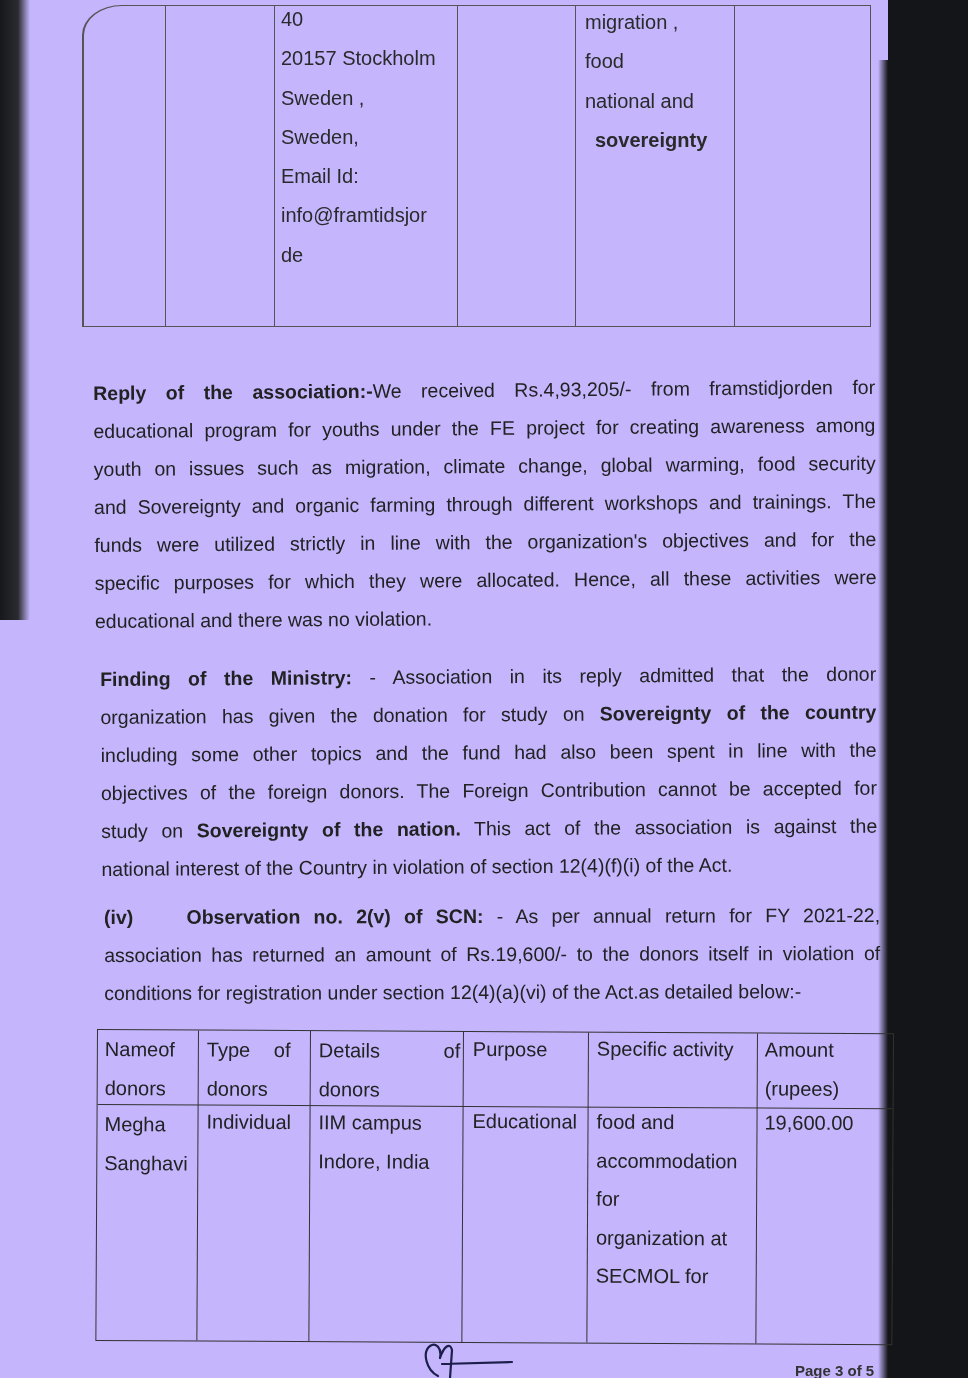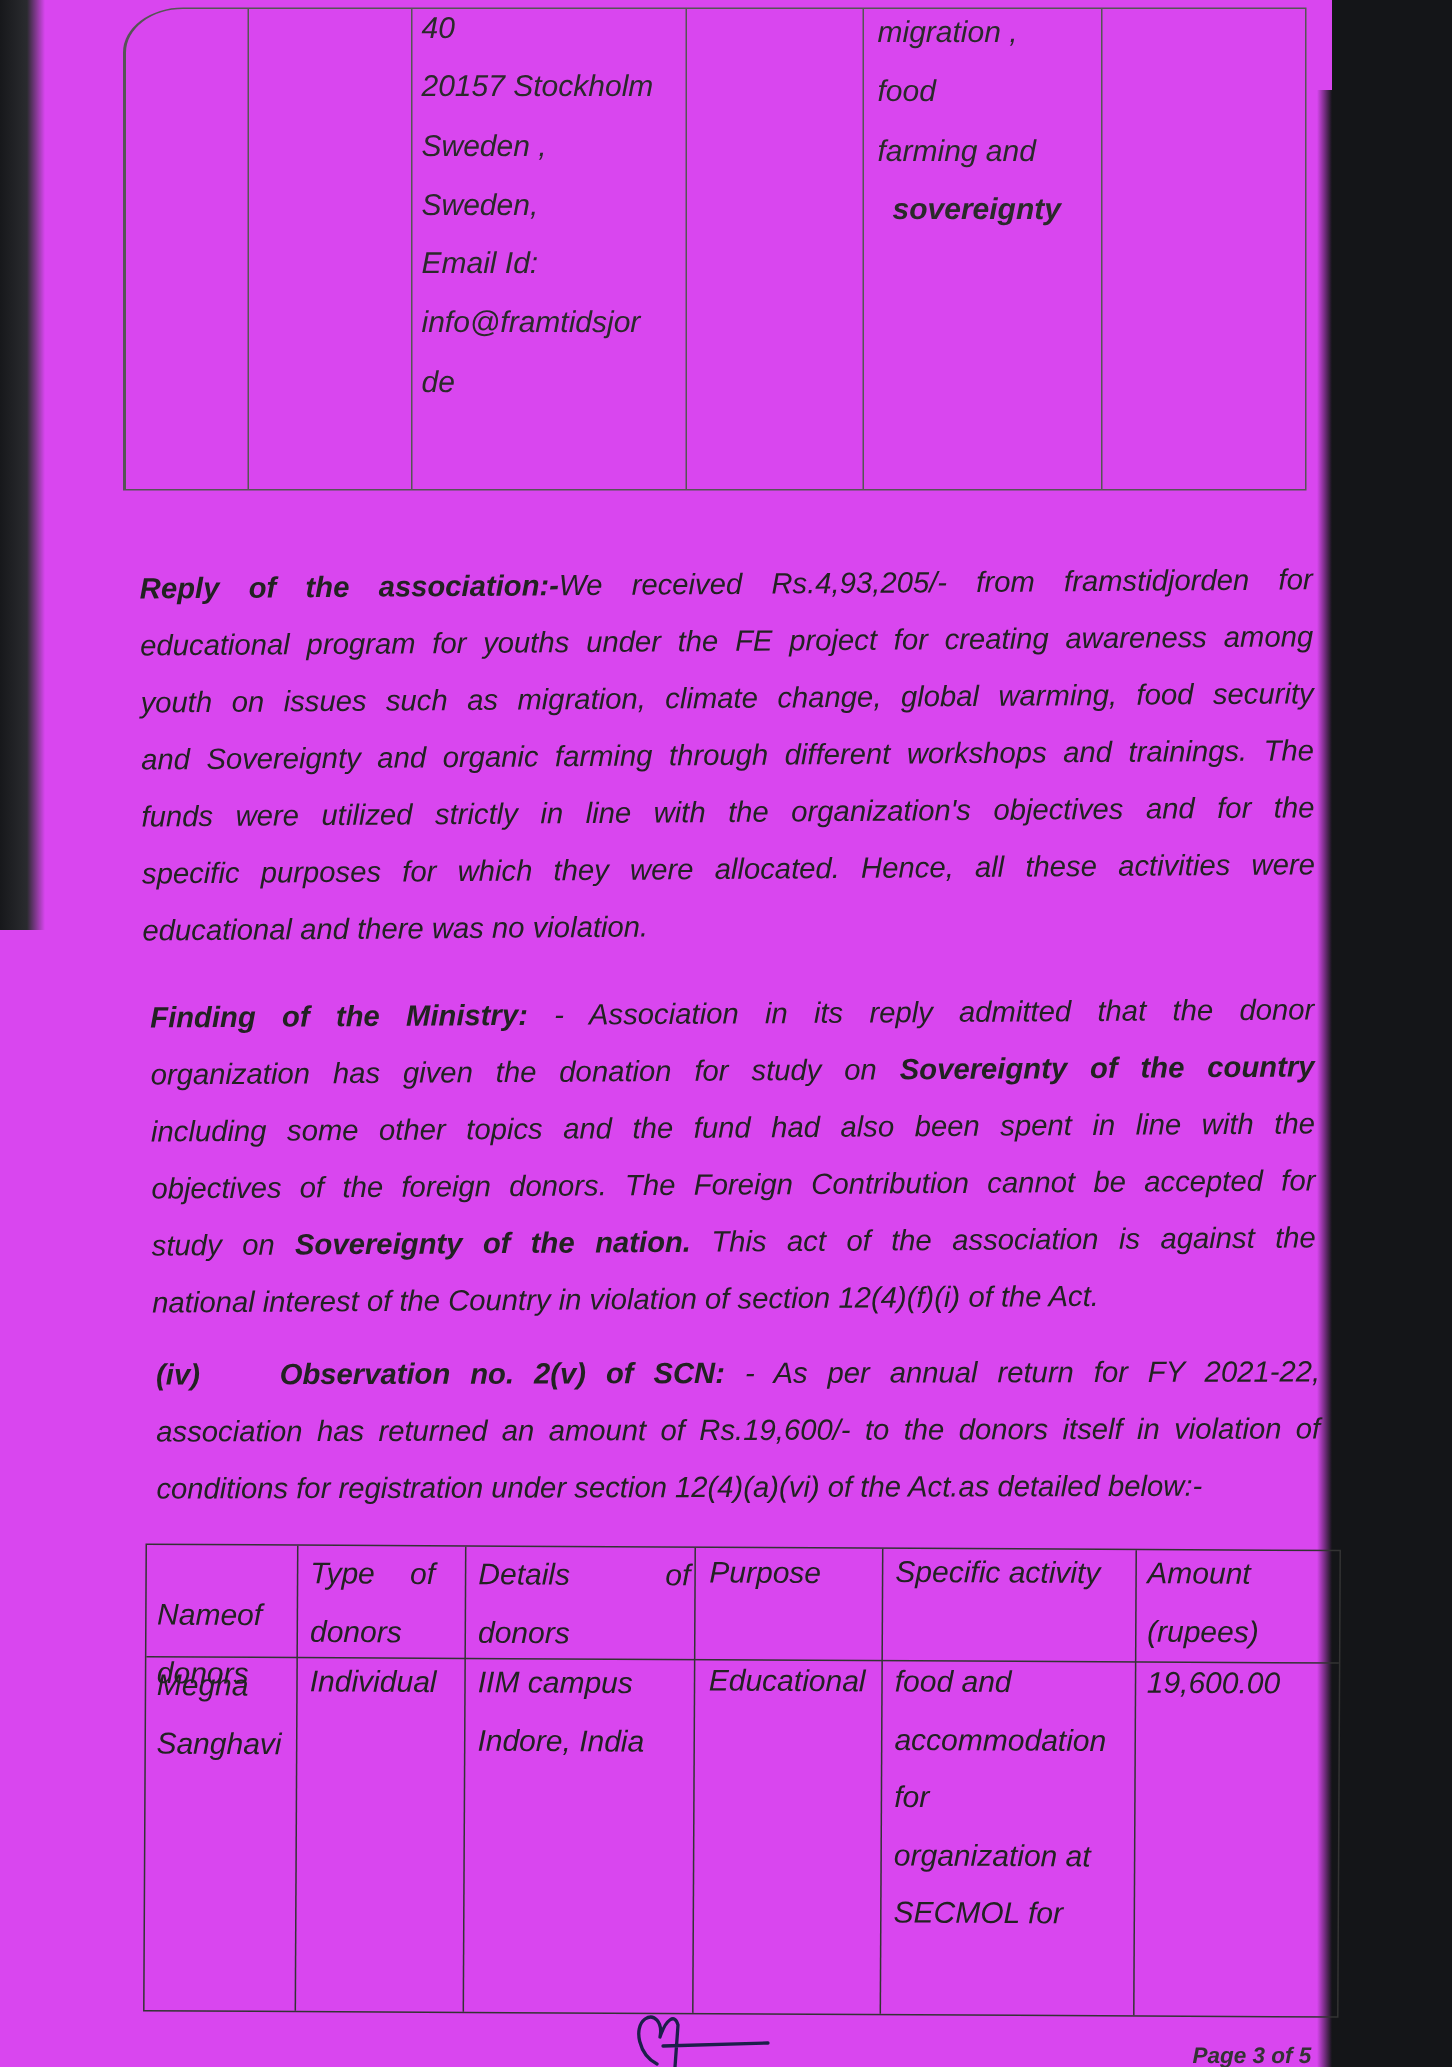--- a/index.html
+++ b/index.html
@@ -6,23 +6,22 @@
     body {
       width: 968px; height: 1378px; overflow: hidden;
       background: #141518;
       font-family: "Liberation Sans", sans-serif;
       color: #1d1d1d;
       position: relative;
     }
     .page {
       position: absolute; left: 0; top: 0;
       width: 888px; height: 1378px;
-      background: #d946ef;
+      background: #c4b5fd;
       border-radius: 0;
-      font-style: italic;
     }
     .left-edge {
       position: absolute; left: 0; top: 0; width: 30px; height: 620px;
       background: linear-gradient(to right, #17181b 0, #2a2b2f 60%, rgba(251,251,250,0) 100%);
     }
     .right-edge {
       position: absolute; right: 0; top: 60px; width: 10px; height: 1318px;
       background: linear-gradient(to left, #141518 0, rgba(251,251,250,0) 100%);
     }
     
@@ -83,21 +82,21 @@
       <div>Sweden ,</div>
       <div>Sweden,</div>
       <div>Email Id:</div>
       <div>info@framtidsjor</div>
       <div>de</div>
     </div>
 
     <div class="cell-text" style="left:501px; top:-3px;">
       <div>migration ,</div>
       <div>food</div>
-      <div>farming and</div>
+      <div>national and</div>
       <div class="bold">sovereignty</div>
     </div>
   </div>
 
   <div class="para" style="left:93px; top:374px; width:782px; transform: rotate(-0.45deg);">
     <span class="line"><b>Reply of the association:-</b><span>We received Rs.4,93,205/- from framstidjorden for</span></span>
     <span class="line">educational program for youths under the FE project for creating awareness among</span>
     <span class="line">youth on issues such as migration, climate change, global warming, food security</span>
     <span class="line">and Sovereignty and organic farming through different workshops and trainings. The</span>
     <span class="line">funds were utilized strictly in line with the organization's objectives and for the</span>
@@ -121,21 +120,21 @@
   </div>
 
   <div class="donor-table">
     <div class="col-line" style="left:100px"></div>
     <div class="col-line" style="left:212px"></div>
     <div class="col-line" style="left:365px"></div>
     <div class="col-line" style="left:490px"></div>
     <div class="col-line" style="left:659px"></div>
     <div class="row-line"></div>
 
-    <div class="tcell" style="left:7px; top:0; width:88px;margin-top:28px;">
+    <div class="tcell" style="left:7px; top:0; width:88px;">
       <span class="ln jl"><span>Name</span><span>of</span></span>
       <span class="ln">donors</span>
     </div>
     <div class="tcell" style="left:109px; top:0; width:96px;">
       <span class="ln" style="word-spacing:18px;">Type of</span>
       <span class="ln">donors</span>
     </div>
     <div class="tcell" style="left:221px; top:0; width:140px;">
       <span class="ln" style="word-spacing:58px;">Details of</span>
       <span class="ln">donors</span>

